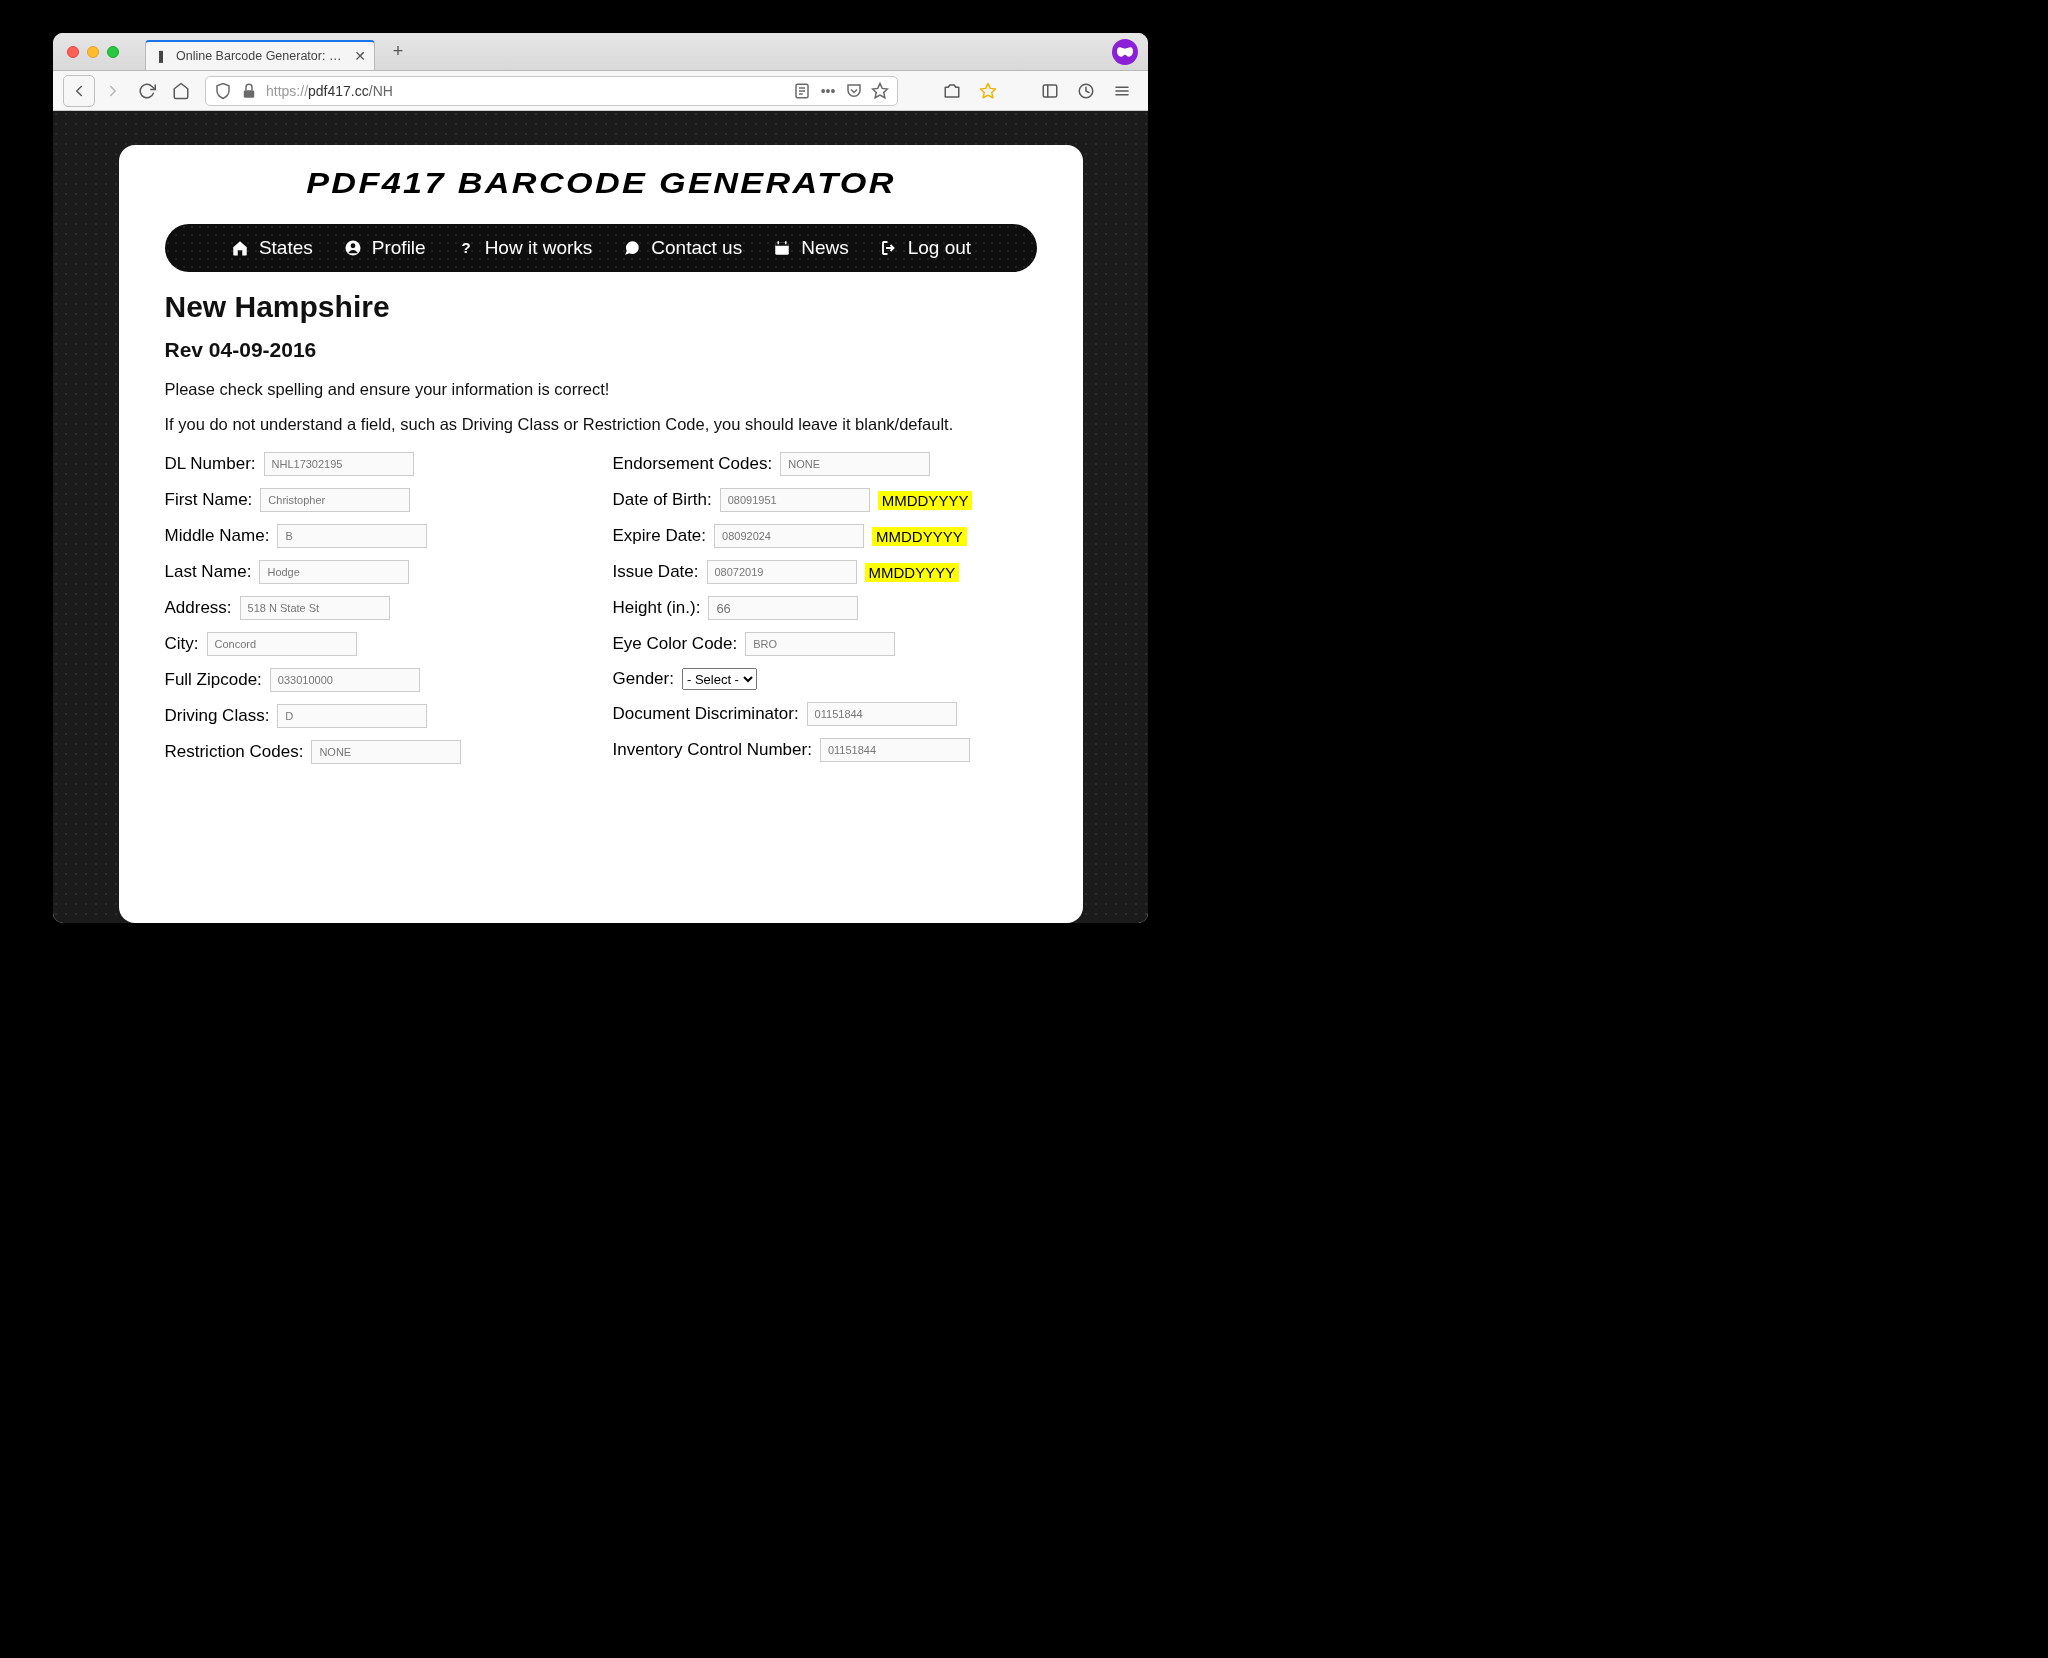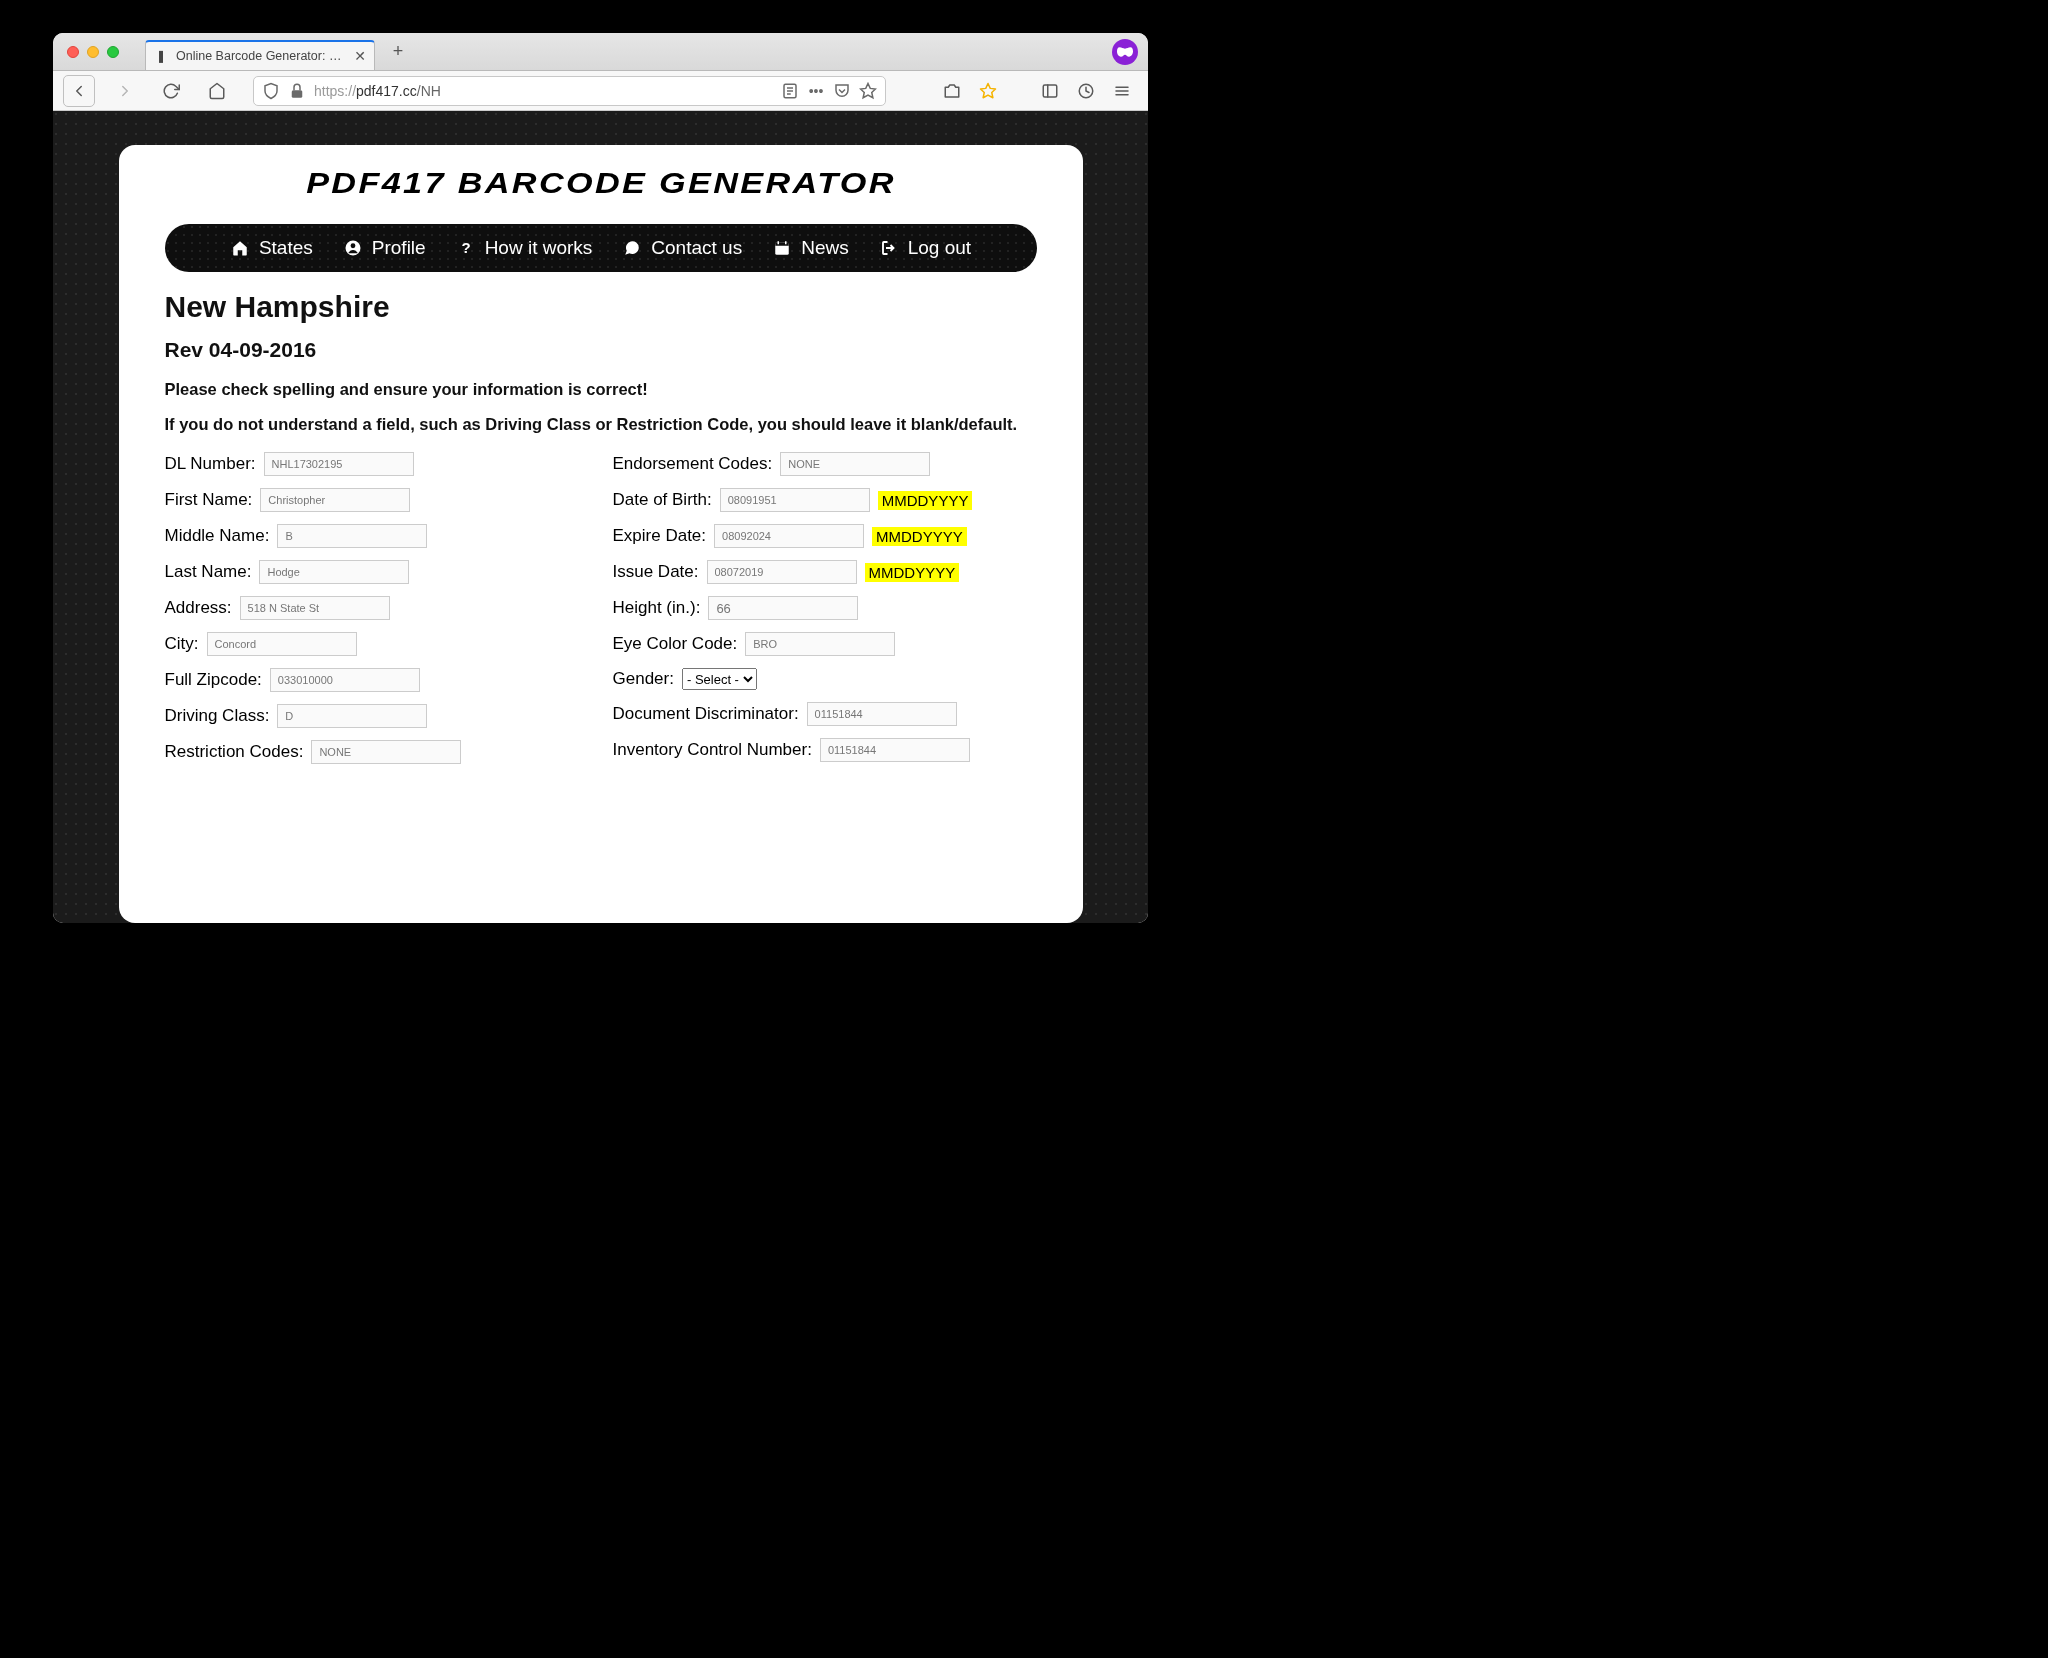--- a/index.html
+++ b/index.html
@@ -68,21 +68,21 @@
   }
   .private-badge svg{width:16px;height:10px;fill:#fff;}
 
   
   .toolbar {
     height: 40px;
     background:#f7f7f7;
     border-bottom:1px solid #ccc;
     display:flex; align-items:center;
     padding: 0 10px;
-    gap: 14px;
+    gap: 2px;
   }
   .tb-btn {
     width:32px;height:32px;border-radius:5px;
     display:flex;align-items:center;justify-content:center;
     color:#5a5a5a; cursor:pointer;
   }
   .tb-btn.disabled{color:#b6b6b6;cursor:default;}
   .tb-btn svg{width:18px;height:18px;fill:none;stroke:currentColor;stroke-width:2;stroke-linecap:round;stroke-linejoin:round;}
   .tb-btn.outline{border:1px solid #c0c0c0;}
   .urlbar {
@@ -143,21 +143,21 @@
     gap: 30px;
     color:#fff; font-size:19px; font-weight:500;
     margin-bottom: 18px;
   }
   .navbar a { color:#fff; text-decoration:none; display:flex;align-items:center; gap:9px; cursor:pointer;}
   .navitem-ico{width:20px;height:20px;display:inline-flex;align-items:center;justify-content:center;}
   .navitem-ico svg{width:18px;height:18px;fill:#fff;}
 
   h1.page-title { font-size:30px; font-weight:700; color:#111; margin: 10px 0 14px 0; }
   h2.rev { font-size:21px; font-weight:700; color:#111; margin-bottom:18px;}
-  p.warn { font-size:16.5px; font-weight:700; color:#111; margin-bottom:16px; }
+  p.warn { font-size:16.5px; font-weight:400; color:#111; margin-bottom:16px; }
 
   .form-cols {
     display:flex; gap:24px; margin-top:18px;
   }
   .col { flex:1; display:flex; flex-direction:column; gap:12px;}
   .row { display:flex; align-items:center; gap:8px; font-size:17px;}
   .row label { white-space:nowrap; }
   .row input[type=text] {
     border:1px solid #ccc; background:#fafafa;
     height:24px; padding:2px 7px;

